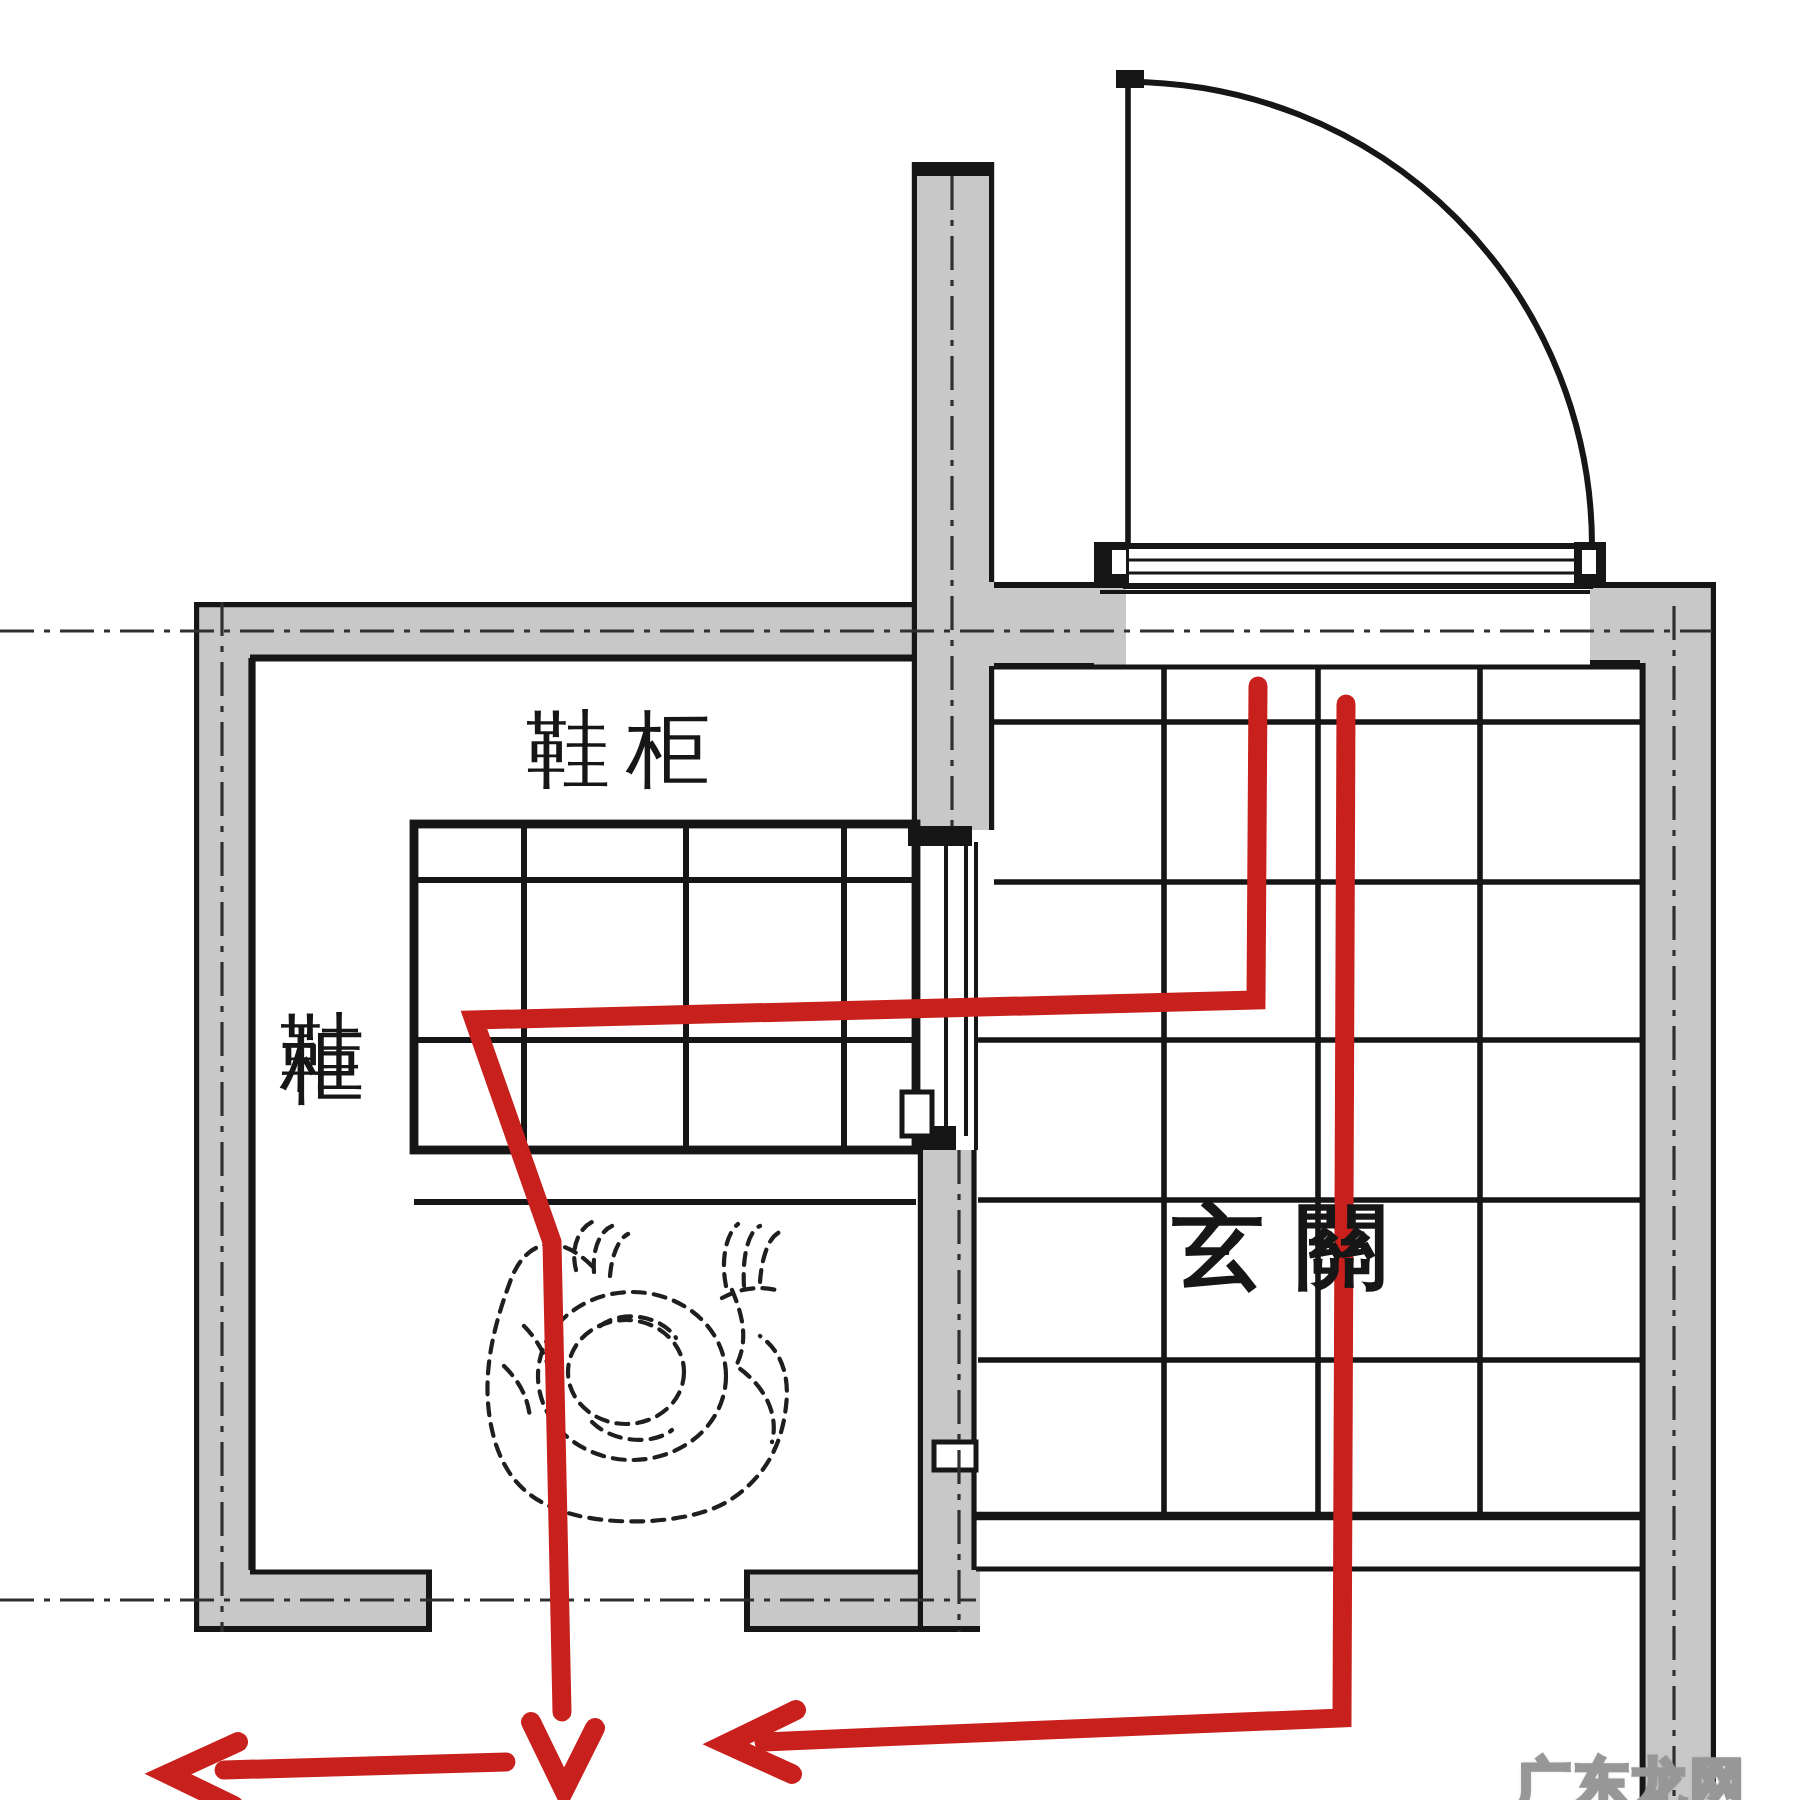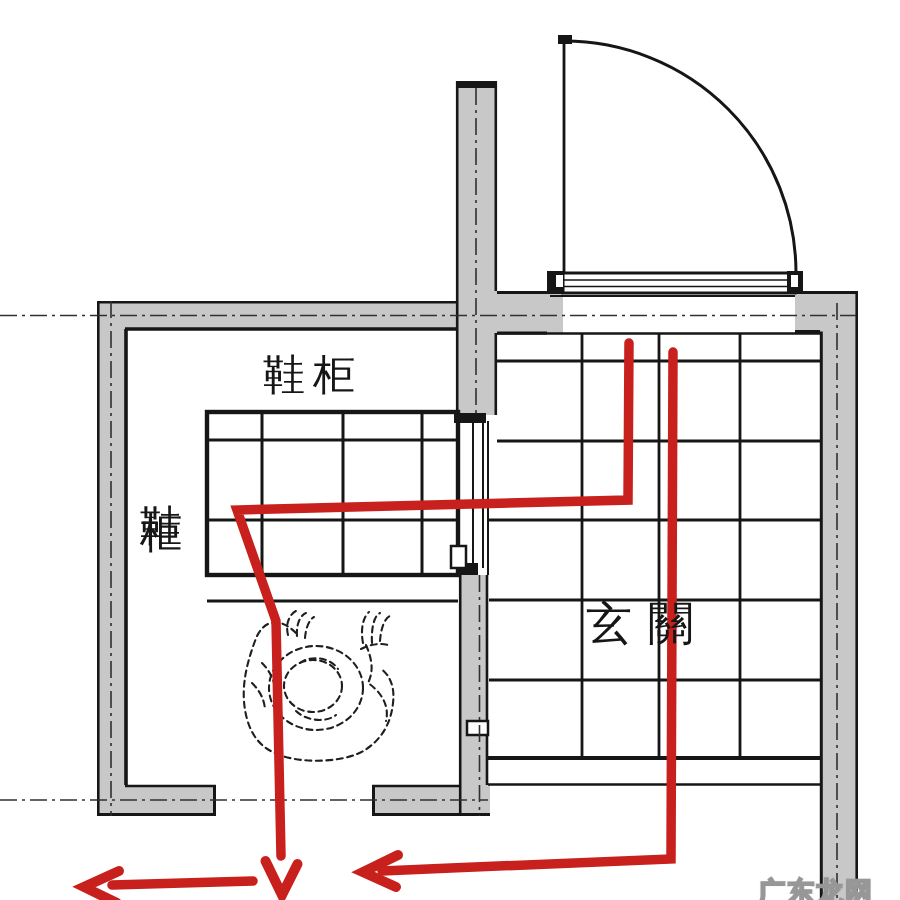--- a/index.html
+++ b/index.html
@@ -16,21 +16,21 @@
   .cap{fill:var(--line,#161616);stroke:none;}
   .wht{fill:#fff;stroke:var(--line,#161616);}
   .cl{stroke:var(--centerline,#303030);stroke-width:1.6;stroke-dasharray:17 5 3 5;fill:none;}
   .red{stroke:var(--path-red,#c8211d);fill:none;stroke-linecap:round;stroke-linejoin:miter;}
   .dash{stroke:#1f1f1f;fill:none;stroke-width:2.1;stroke-dasharray:6 4.5;stroke-linecap:round;}
   
   .lbl{position:absolute;color:var(--line,#161616);white-space:nowrap;user-select:none;}
   .lbl-cabinet-top{left:263px;top:324px;font-size:42px;font-weight:500;letter-spacing:8px;}
   .lbl-cabinet-side{left:140px;top:448px;font-size:42px;font-weight:500;
       writing-mode:vertical-rl;text-orientation:upright;letter-spacing:8px;line-height:1.0;}
-  .lbl-hall{left:586px;top:570px;font-size:46px;font-weight:400;letter-spacing:16px;}
+  .lbl-hall{left:586px;top:570px;font-size:46px;font-weight:700;letter-spacing:16px;}
   .watermark{
     position:absolute;left:758px;top:851px;font-size:27px;font-weight:bold;letter-spacing:2px;
     color:var(--watermark-fill,#fff);
     -webkit-text-stroke:2px var(--watermark-stroke,#999);
     text-shadow:0 0 2px rgba(120,120,120,.6);
   }
 </style>
 </head>
 <body>
 

